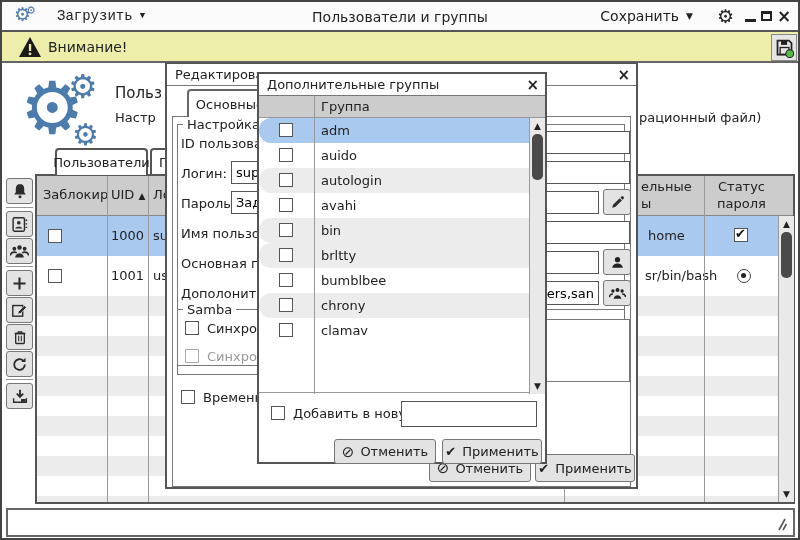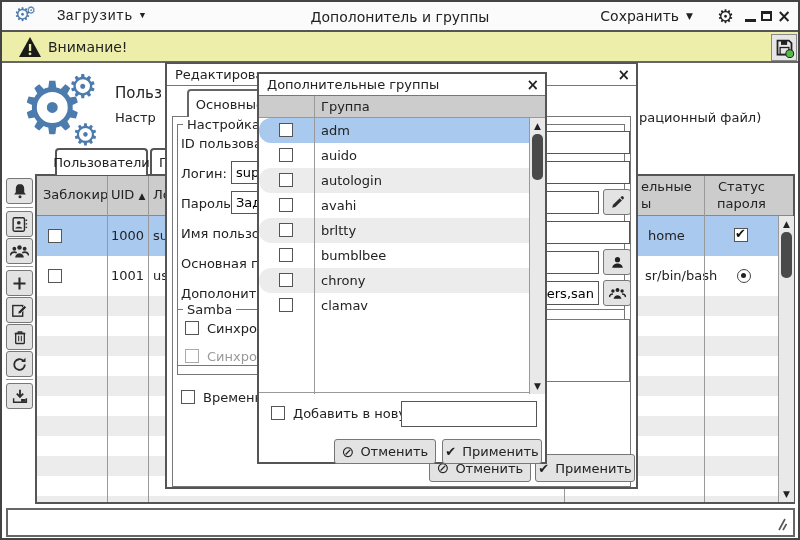--- a/index.html
+++ b/index.html
@@ -77,21 +77,21 @@
 <div class="app">
 
   <div class="titlebar">
     <div class="abs" style="left:12px; top:3px;">
       <span class="gear" style="font-size:19px;">⚙</span><span class="gear" style="font-size:11px; position:relative; left:-5px; top:-7px;">⚙</span>
     </div>
     <div class="abs menu" style="left:55px; top:6px;font-family:Liberation Mono, monospace;">
       <span>Загрузить</span>
       <span class="dd">▼</span>
     </div>
-    <div class="apptitle">Дополонитель и группы</div>
+    <div class="apptitle">Пользователи и группы</div>
     <div class="abs menu" style="right:105px; top:6px;">
       <span>Сохранить</span>
       <span class="dd">▼</span>
     </div>
     <div class="abs" style="right:64px; top:3px; font-size:19px; color:#222;">⚙</div>
     <div class="winbtn" style="right:40px;">
         <span class="minbar"></span>
       </div>
     <div class="winbtn" style="right:24px;">
         <span class="maxbox"></span>
@@ -340,20 +340,24 @@
         <div class="grow alt">
           <span class="cbx cb"></span>
           <span class="gname">autologin</span>
         </div>
         <div class="grow">
           <span class="cbx cb"></span>
           <span class="gname">avahi</span>
         </div>
         <div class="grow alt">
           <span class="cbx cb"></span>
+          <span class="gname">bin</span>
+        </div>
+        <div class="grow alt">
+          <span class="cbx cb"></span>
           <span class="gname">brltty</span>
         </div>
         <div class="grow">
           <span class="cbx cb"></span>
           <span class="gname">bumblbee</span>
         </div>
         <div class="grow alt">
           <span class="cbx cb"></span>
           <span class="gname">chrony</span>
         </div>

